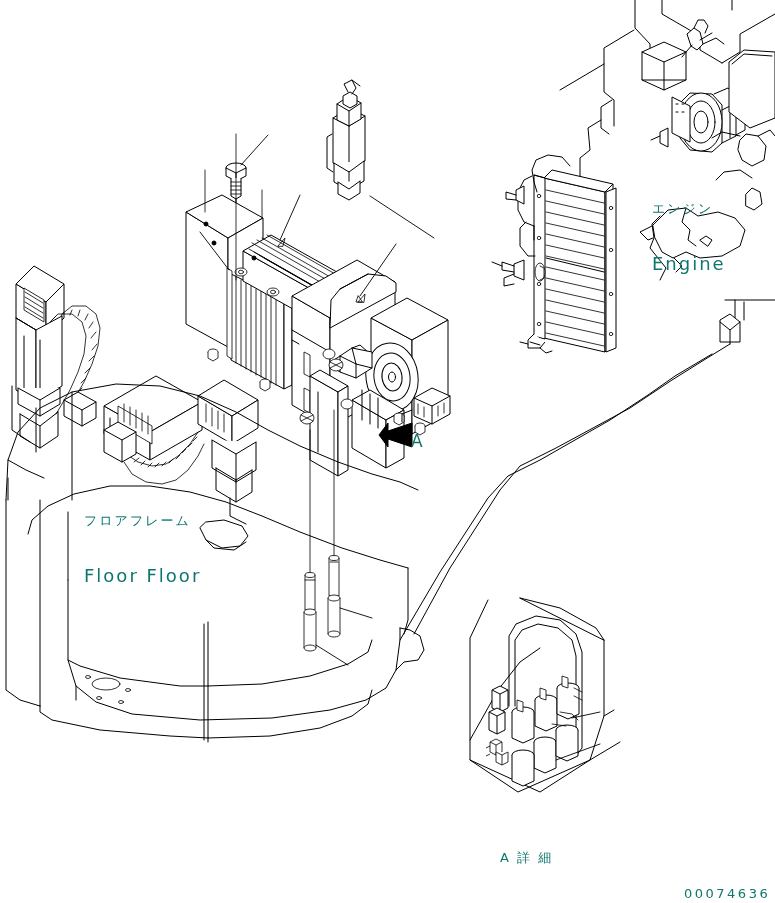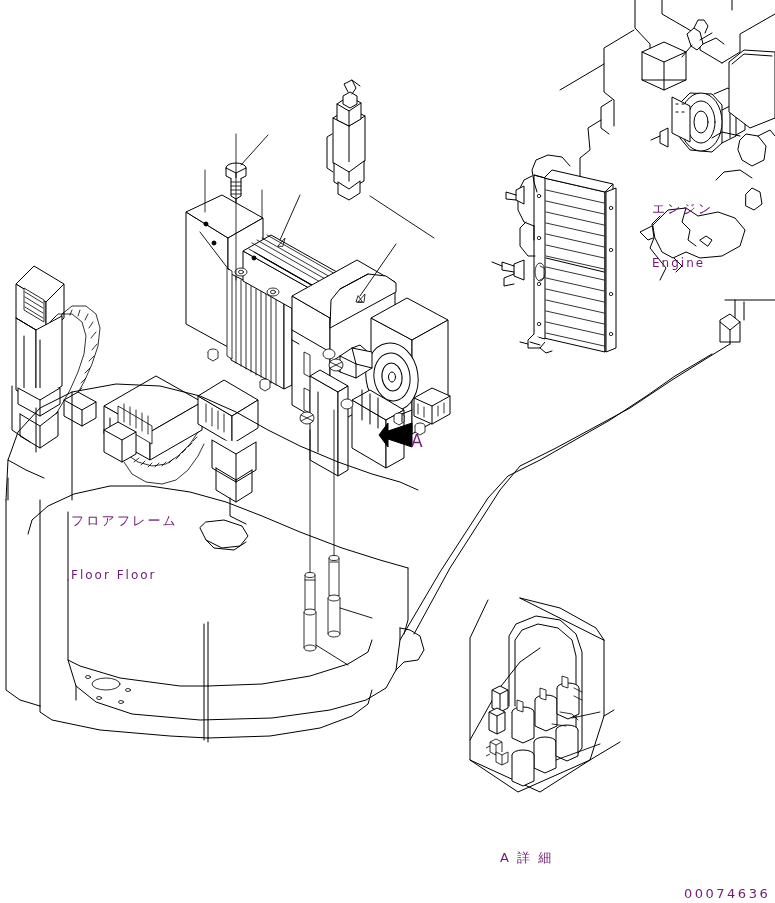--- a/index.html
+++ b/index.html
@@ -57,45 +57,45 @@
     stroke-width: 0.8;
     stroke-linejoin: round;
   }
   .solid-k {
     fill: #000000;
     stroke: #000000;
     stroke-width: 1;
   }
   .lbl {
     position: absolute;
-    color: #701a75;
+    color: #0f766e;
     white-space: pre;
     font-family: "DejaVu Sans", sans-serif;
   }
   .lbl-jp {
     font-size: 13px;
     letter-spacing: 2px;
     line-height: 16px;
   }
   .lbl-en {
-    font-size: 12px;
+    font-size: 18px;
     letter-spacing: 2px;
     line-height: 17px;
   }
   .lbl-cap {
     font-size: 17px;
     letter-spacing: 1px;
   }
   .lbl-num {
     font-size: 13px;
     letter-spacing: 2.5px;
     margin-top: 8px;
   }
   .tag-engine  { left: 652px; top: 163px;  text-align: left; }
-  .tag-floor   { left: 71px;  top: 475px;  text-align: left; }
+  .tag-floor   { left: 84px;  top: 475px;  text-align: left; }
   .tag-detail  { left: 500px; top: 812px;  text-align: left; }
   .tag-arrowA  { left: 411px; top: 431px;  }
   .tag-partno  { left: 684px; top: 878px;  }
 </style>
 </head>
 <body>
 
 <div id="sheet">
 
   <svg class="art" viewBox="0 0 775 903">

